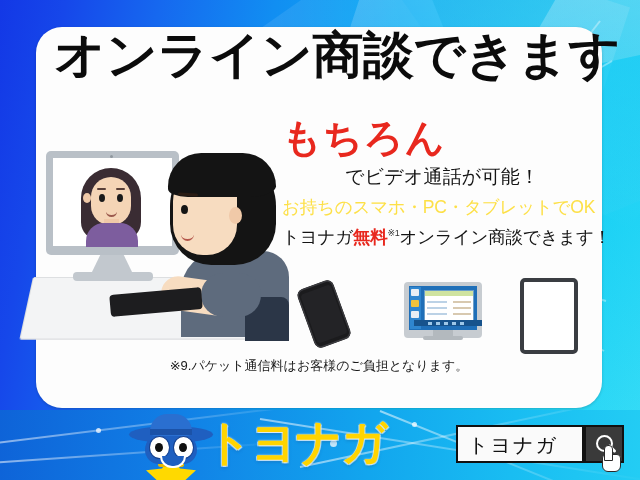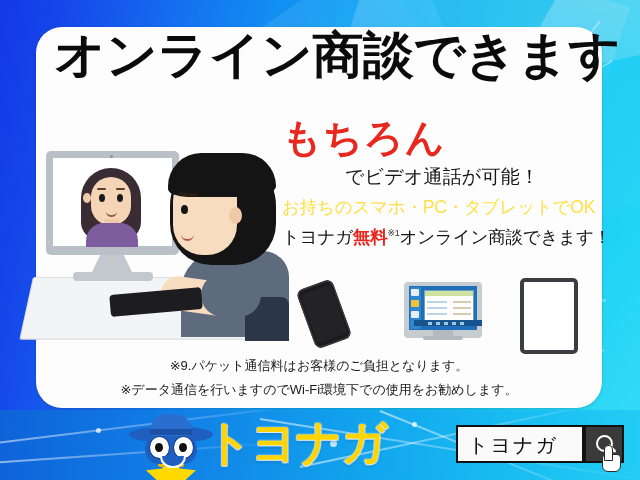--- a/index.html
+++ b/index.html
@@ -282,21 +282,20 @@
           <div class="pc-taskdot" style="left:46px;"></div>
         </div>
       </div>
       <div class="pcmon-neck"></div>
       <div class="pcmon-base"></div>
     </div>
     <div class="tablet"></div>
   </div>
 
   <div class="fn fn1">※9.パケット通信料はお客様のご負担となります。</div>
-  <div class="fn fn2">※データ通信を行いますのでWi-Fi環境下での使用をお勧めします。</div>
 
   <div class="bottom">
     <div class="b-ray" style="left:-20px;top:34px;width:360px;transform:rotate(-7deg);"></div>
     <div class="b-ray" style="left:-10px;top:52px;width:300px;transform:rotate(-4deg);"></div>
     <div class="b-ray" style="left:260px;top:8px;width:400px;transform:rotate(9deg);"></div>
     <div class="b-ray" style="left:300px;top:56px;width:340px;transform:rotate(-12deg);"></div>
     <div class="b-ray" style="left:380px;top:0px;width:260px;transform:rotate(22deg);"></div>
     <div class="b-node" style="left:330px;top:30px;width:7px;height:7px;"></div>
     <div class="b-node" style="left:412px;top:12px;width:5px;height:5px;"></div>
     <div class="b-node" style="left:604px;top:46px;width:9px;height:9px;"></div>

